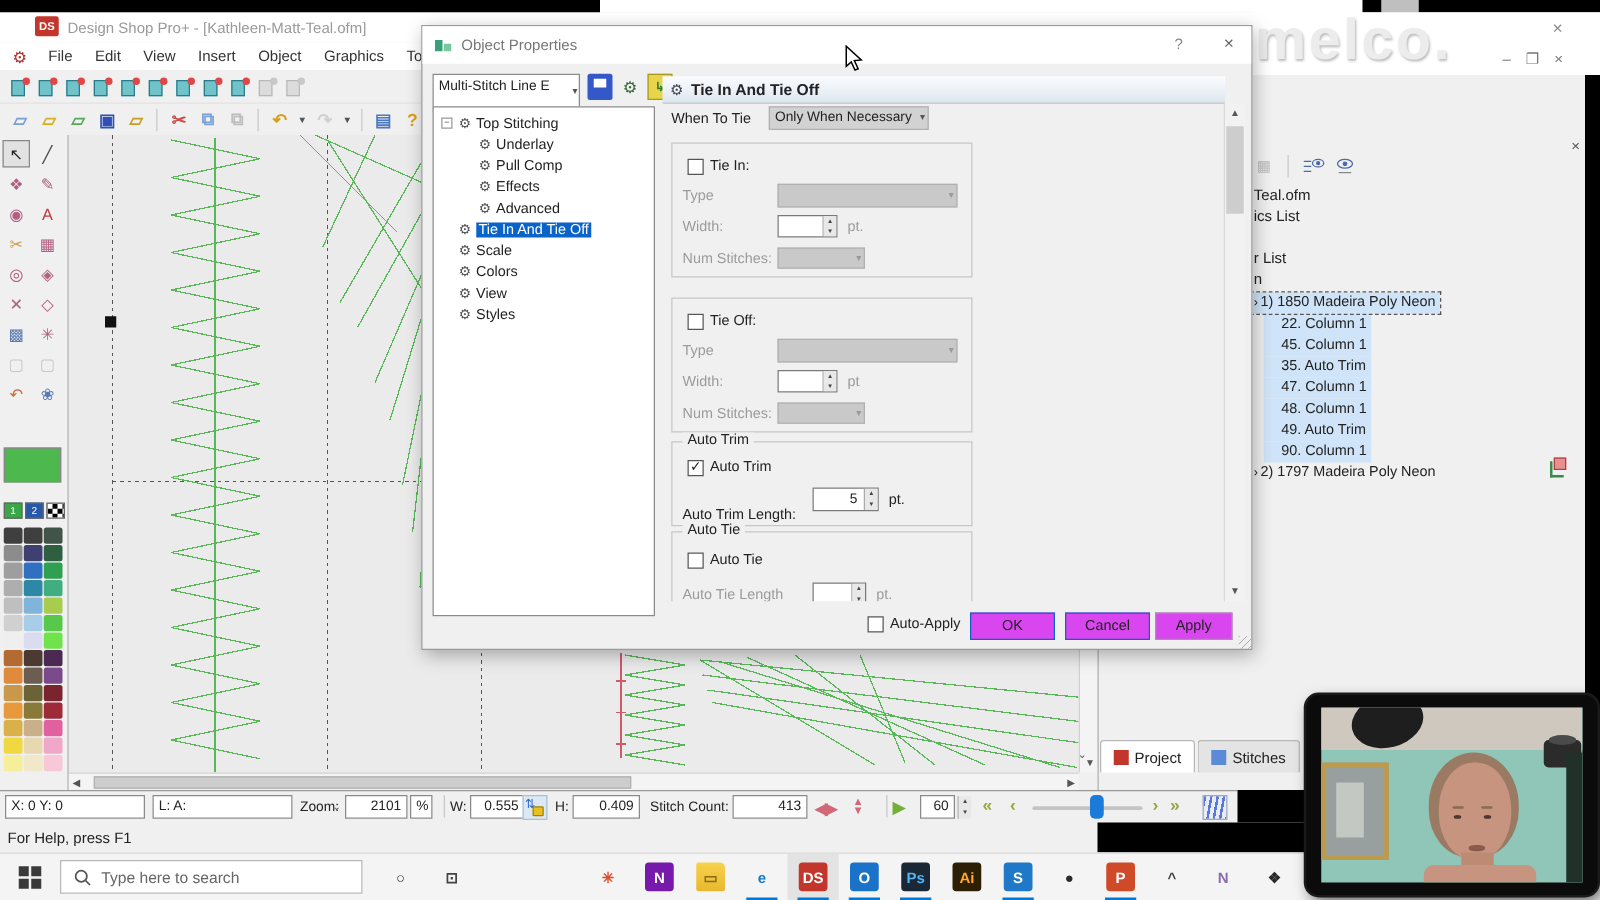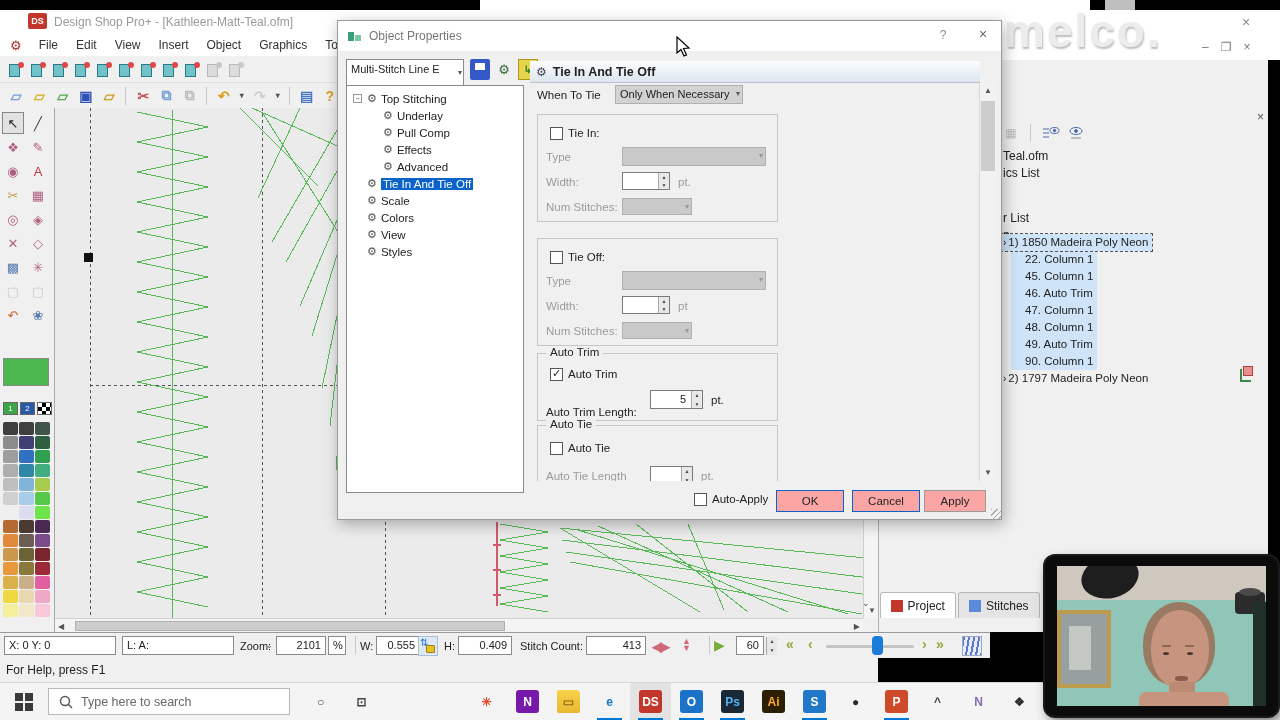--- a/index.html
+++ b/index.html
@@ -64,21 +64,21 @@
   #hthumb{position:absolute;left:20px;top:2px;width:430px;height:10px;background:#cdcdcd;border:1px solid #b0b0b0}
   #vthumb{position:absolute;left:2px;top:14px;width:10px;height:180px;background:#cdcdcd;border:1px solid #b0b0b0}
 
   
   #rpanel{position:absolute;left:878px;top:108px;width:390px;height:524px;background:#f0f0f0;border-left:1px solid #b0b0b0;font-size:12px;color:#222}
   #rp-close{position:absolute;left:378px;top:2px;color:#555;font-size:12px}
   #rp-toolbar{position:absolute;left:122px;top:16px;display:flex;align-items:center;gap:6px}
   .rp-ico{width:20px;height:18px;display:flex;align-items:center;justify-content:center}
   #rp-lines{position:absolute;left:124px;top:40px}
   .rp-line{height:17px;line-height:17px;white-space:nowrap}
-  .rp-line.gap{margin-top:28px}
+  .rp-line.gap{margin-top:16px}
   #rp-list{position:absolute;left:122px;top:126px}
   .cl-item{height:17px;line-height:16px;white-space:nowrap;font-size:11.5px;padding:0 4px 0 14px;width:max-content}
   .cl-item.indent{margin-left:10px}
   .cl-item.selected{background:#cfe4f8}
   .cl-item.focus{outline:1px dashed #555}
   .cl-item .arrow{display:none;font-size:10px;margin-right:2px}
   .cl-item.expand{padding-left:2px}
   .cl-item.expand .arrow{display:inline}
   #needle-pos{position:absolute;left:360px;top:258px;width:14px;height:16px}
   #needle-pos::before{content:"";position:absolute;right:0;top:0;width:8px;height:8px;background:#e89090;border:1px solid #b04040}
@@ -173,21 +173,21 @@
   .glabel.on{color:#222}
   .dcombo{position:absolute;background:#c9c9c9;border:1px solid #b0b0b0}
   .dcombo .caret{position:absolute;right:2px;top:3px;font-size:8px;color:#999}
   .dspin{position:absolute;background:#fff;border:1px solid #7a7a7a;font-size:11px;text-align:right;padding-right:16px;line-height:17px}
   .caret::before{content:"▾"}
   #dlg-scroll{position:absolute;left:641px;top:62px;width:17px;height:398px;background:#f2f2f2;border-left:1px solid #d8d8d8}
   #dlg-scroll .up,#dlg-scroll .dn{position:absolute;left:0;width:16px;height:16px;font-size:8px;color:#555;text-align:center;line-height:16px}
   #dlg-scroll .dn{bottom:0}
   #dlg-thumb{position:absolute;left:1px;top:18px;width:14px;height:70px;background:#cdcdcd}
   #dlg-bottom{position:absolute;left:0;top:460px;width:665px;height:40px}
-  .dbtn{position:absolute;top:9px;height:22px;background:#fca5a5;border:1px solid #9a9a9a;font-size:11.5px;text-align:center;line-height:20px}
+  .dbtn{position:absolute;top:9px;height:22px;background:#d946ef;border:1px solid #9a9a9a;font-size:11.5px;text-align:center;line-height:20px}
   .dbtn.primary{border:1px solid #0a63c8}
   #btn-ok{left:438px;width:68px}
   #btn-cancel{left:514px;width:68px}
   #btn-apply{left:586px;width:62px}
   #grip{position:absolute;right:2px;bottom:2px;width:10px;height:10px;
     background:repeating-linear-gradient(135deg,#aaa 0 1px,transparent 1px 4px)}
 
   
   #webcam{position:absolute;left:1045px;top:556px;width:233px;height:160px;background:#0b0b0b;border-radius:10px;
     box-shadow:0 0 0 2px #1a1a1a,3px 5px 12px rgba(0,0,0,.6);z-index:40}
@@ -449,21 +449,21 @@
     <div class="rp-line">Teal.ofm</div>
         <div class="rp-line">ics List</div>
         <div class="rp-line gap">r List</div>
         <div class="rp-line">n</div>
       </div>
     <div id="rp-list">
 
     <div class="cl-item selected focus expand"><span class="arrow">›</span><span>1) 1850 Madeira Poly Neon</span></div>
         <div class="cl-item selected indent"><span>22. Column 1</span></div>
         <div class="cl-item selected indent"><span>45. Column 1</span></div>
-        <div class="cl-item selected indent"><span>46. Auto Trim</span></div>
+        <div class="cl-item selected indent"><span>35. Auto Trim</span></div>
         <div class="cl-item selected indent"><span>47. Column 1</span></div>
         <div class="cl-item selected indent"><span>48. Column 1</span></div>
         <div class="cl-item selected indent"><span>49. Auto Trim</span></div>
         <div class="cl-item selected indent"><span>90. Column 1</span></div>
         <div class="cl-item expand"><span class="arrow">›</span><span>2) 1797 Madeira Poly Neon</span></div>
       </div>
     <div id="needle-pos"></div>
   </div>
   <div class="blk" style="left:1268px;top:60px;width:12px;height:622px"></div>
 

